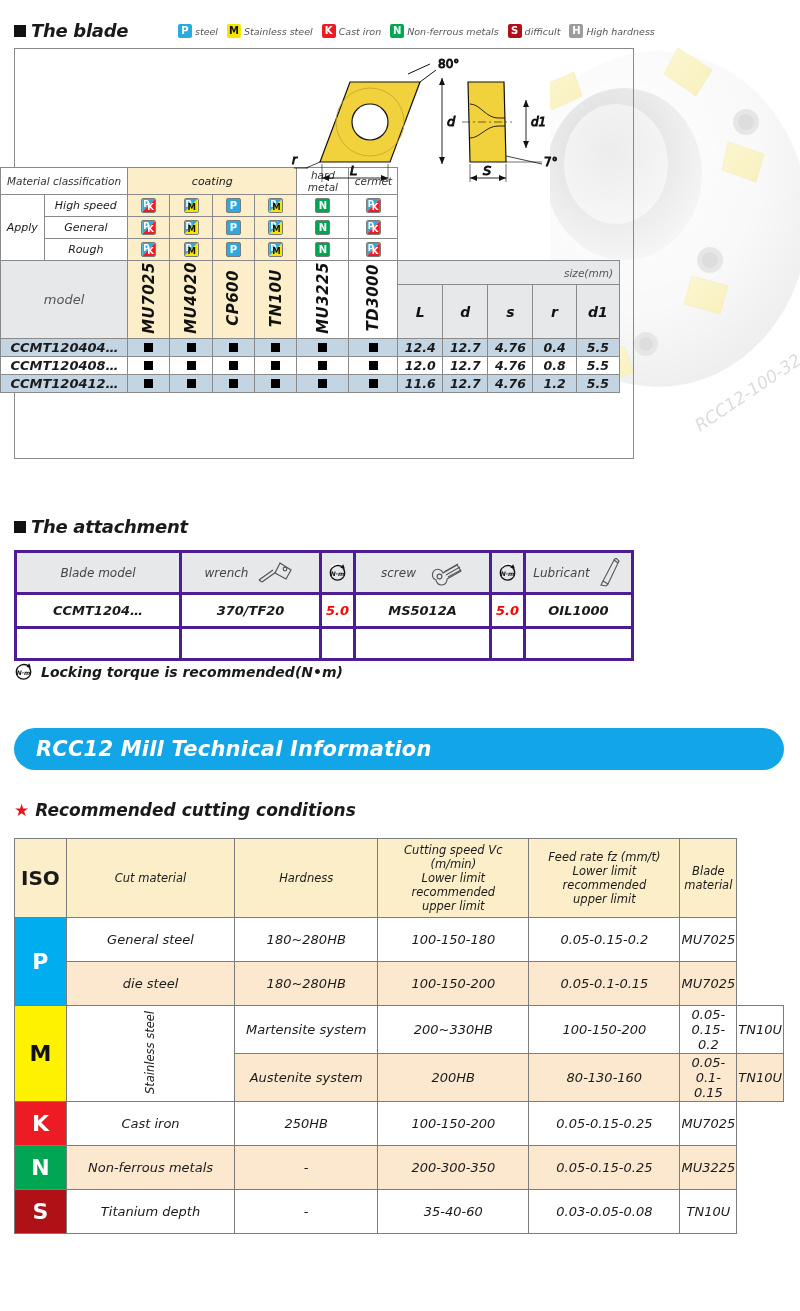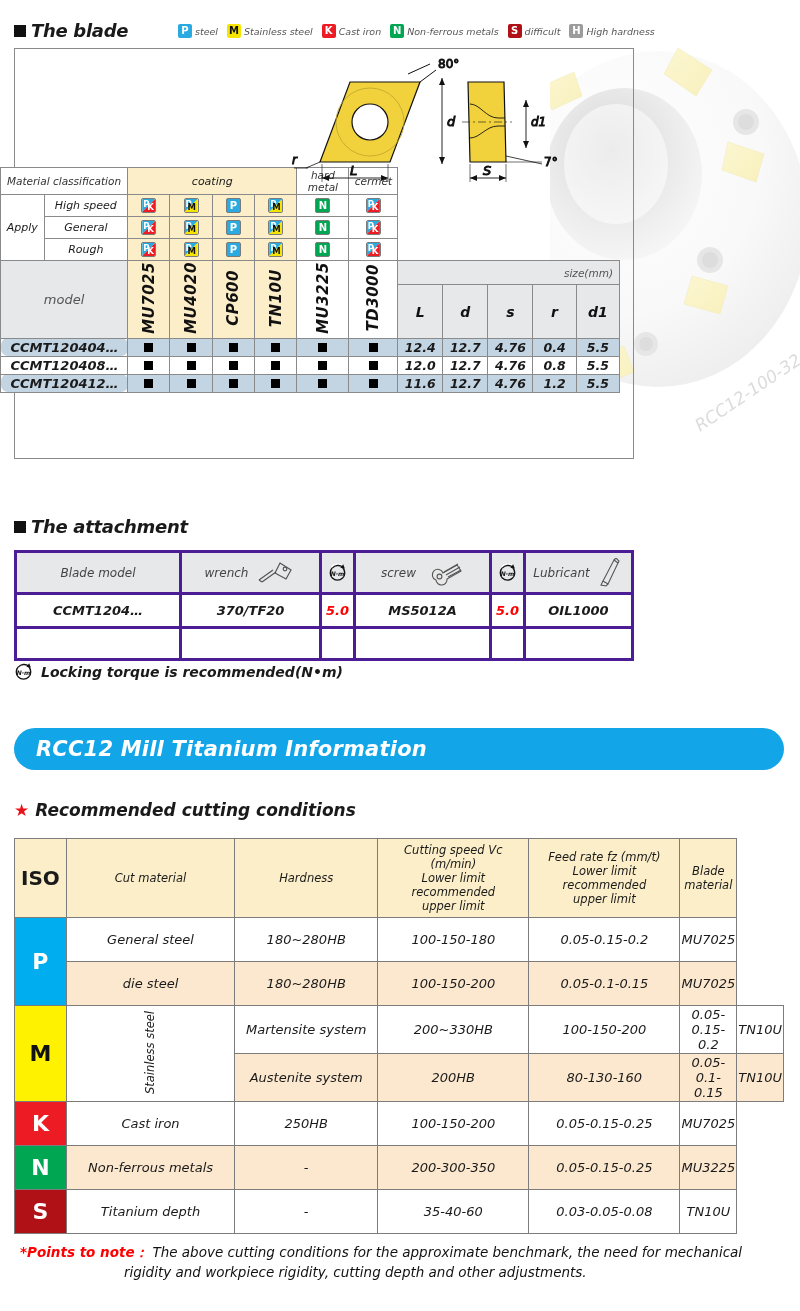--- a/index.html
+++ b/index.html
@@ -64,21 +64,21 @@
     background:#e6e8ea !important; text-align:right; font-style:italic;
     font-size:10.5px; color:#555; padding-right:6px !important;
   }
   .dim-hd {
     background:#e6e8ea !important; text-align:center; font-style:italic;
     font-weight:bold; font-size:14px; color:#111;
   }
   .drow td { font-style:italic; font-weight:bold; font-size:12.5px; text-align:center; }
   .drow-a td { background:#c3d4e3 !important; }
   .drow-b td { background:#ffffff !important; }
-  .drow td.mname { text-align:center; padding-left:4px !important; font-size:13px;border-radius:7px; }
+  .drow td.mname { text-align:center; padding-left:4px !important; font-size:13px; }
   .dot { display:inline-block; width:9px; height:9px; background:#000; }
 
   
   .split {
     position:relative; width:15px; height:15px; border-radius:2px;
     display:inline-block; overflow:hidden; border:0.5px solid #7a7a7a;
     vertical-align:middle;
   }
   .split .tl, .split .br { position:absolute; inset:0; }
   .split .tl { clip-path:polygon(0 0,100% 0,0 100%); }
@@ -506,21 +506,21 @@
           <circle cx="11" cy="11.5" r="8.4" fill="none" stroke="#111" stroke-width="1.5"></circle>
           <path d="M4.5,5.5 A9,9 0 0,1 18,5.2" fill="none" stroke="#fff" stroke-width="3.2"></path>
           <path d="M5,6 A8.6,8.6 0 0,1 17.2,4.8" fill="none" stroke="#111" stroke-width="1.5"></path>
           <polygon points="17.6,1.4 19.6,6.6 14.4,5.6" fill="#111"></polygon>
           <text x="11" y="14.6" font-size="7" font-weight="bold" text-anchor="middle" font-family="DejaVu Sans, sans-serif" fill="#111">N·m</text>
         </svg></span>
     <span>Locking torque is recommended(N•m)</span>
   </div>
 
   <div id="banner">
-    <span>RCC12 Mill Titanium Information</span>
+    <span>RCC12 Mill Technical Information</span>
   </div>
 
   <div id="rec-head">
     <span class="star">★</span>
     <span>Recommended cutting conditions</span>
   </div>
 
   <table id="cut-table" class="grid ct">
     <tbody id="cut-body">
         <tr>
@@ -582,19 +582,14 @@
           <td class="iso-cell" rowspan="1" style="background:#B01116;color:#ffffff">S</td>
           <td class="c" colspan="1">Titanium depth</td>
           <td class="c">-</td>
           <td class="c">35-40-60</td>
           <td class="c">0.03-0.05-0.08</td>
           <td class="c">TN10U</td>
         </tr>
       </tbody>
   </table>
 
-  <div id="foot-note">
-    <span class="fn-lead">*Points to note：</span>
-    <span class="fn-body">The above cutting conditions for the approximate benchmark, the need for mechanical</span>
-    <span class="fn-body fn-l2">rigidity and workpiece rigidity, cutting depth and other adjustments.</span>
-  </div>
 
 </div>
 
 </body></html>

